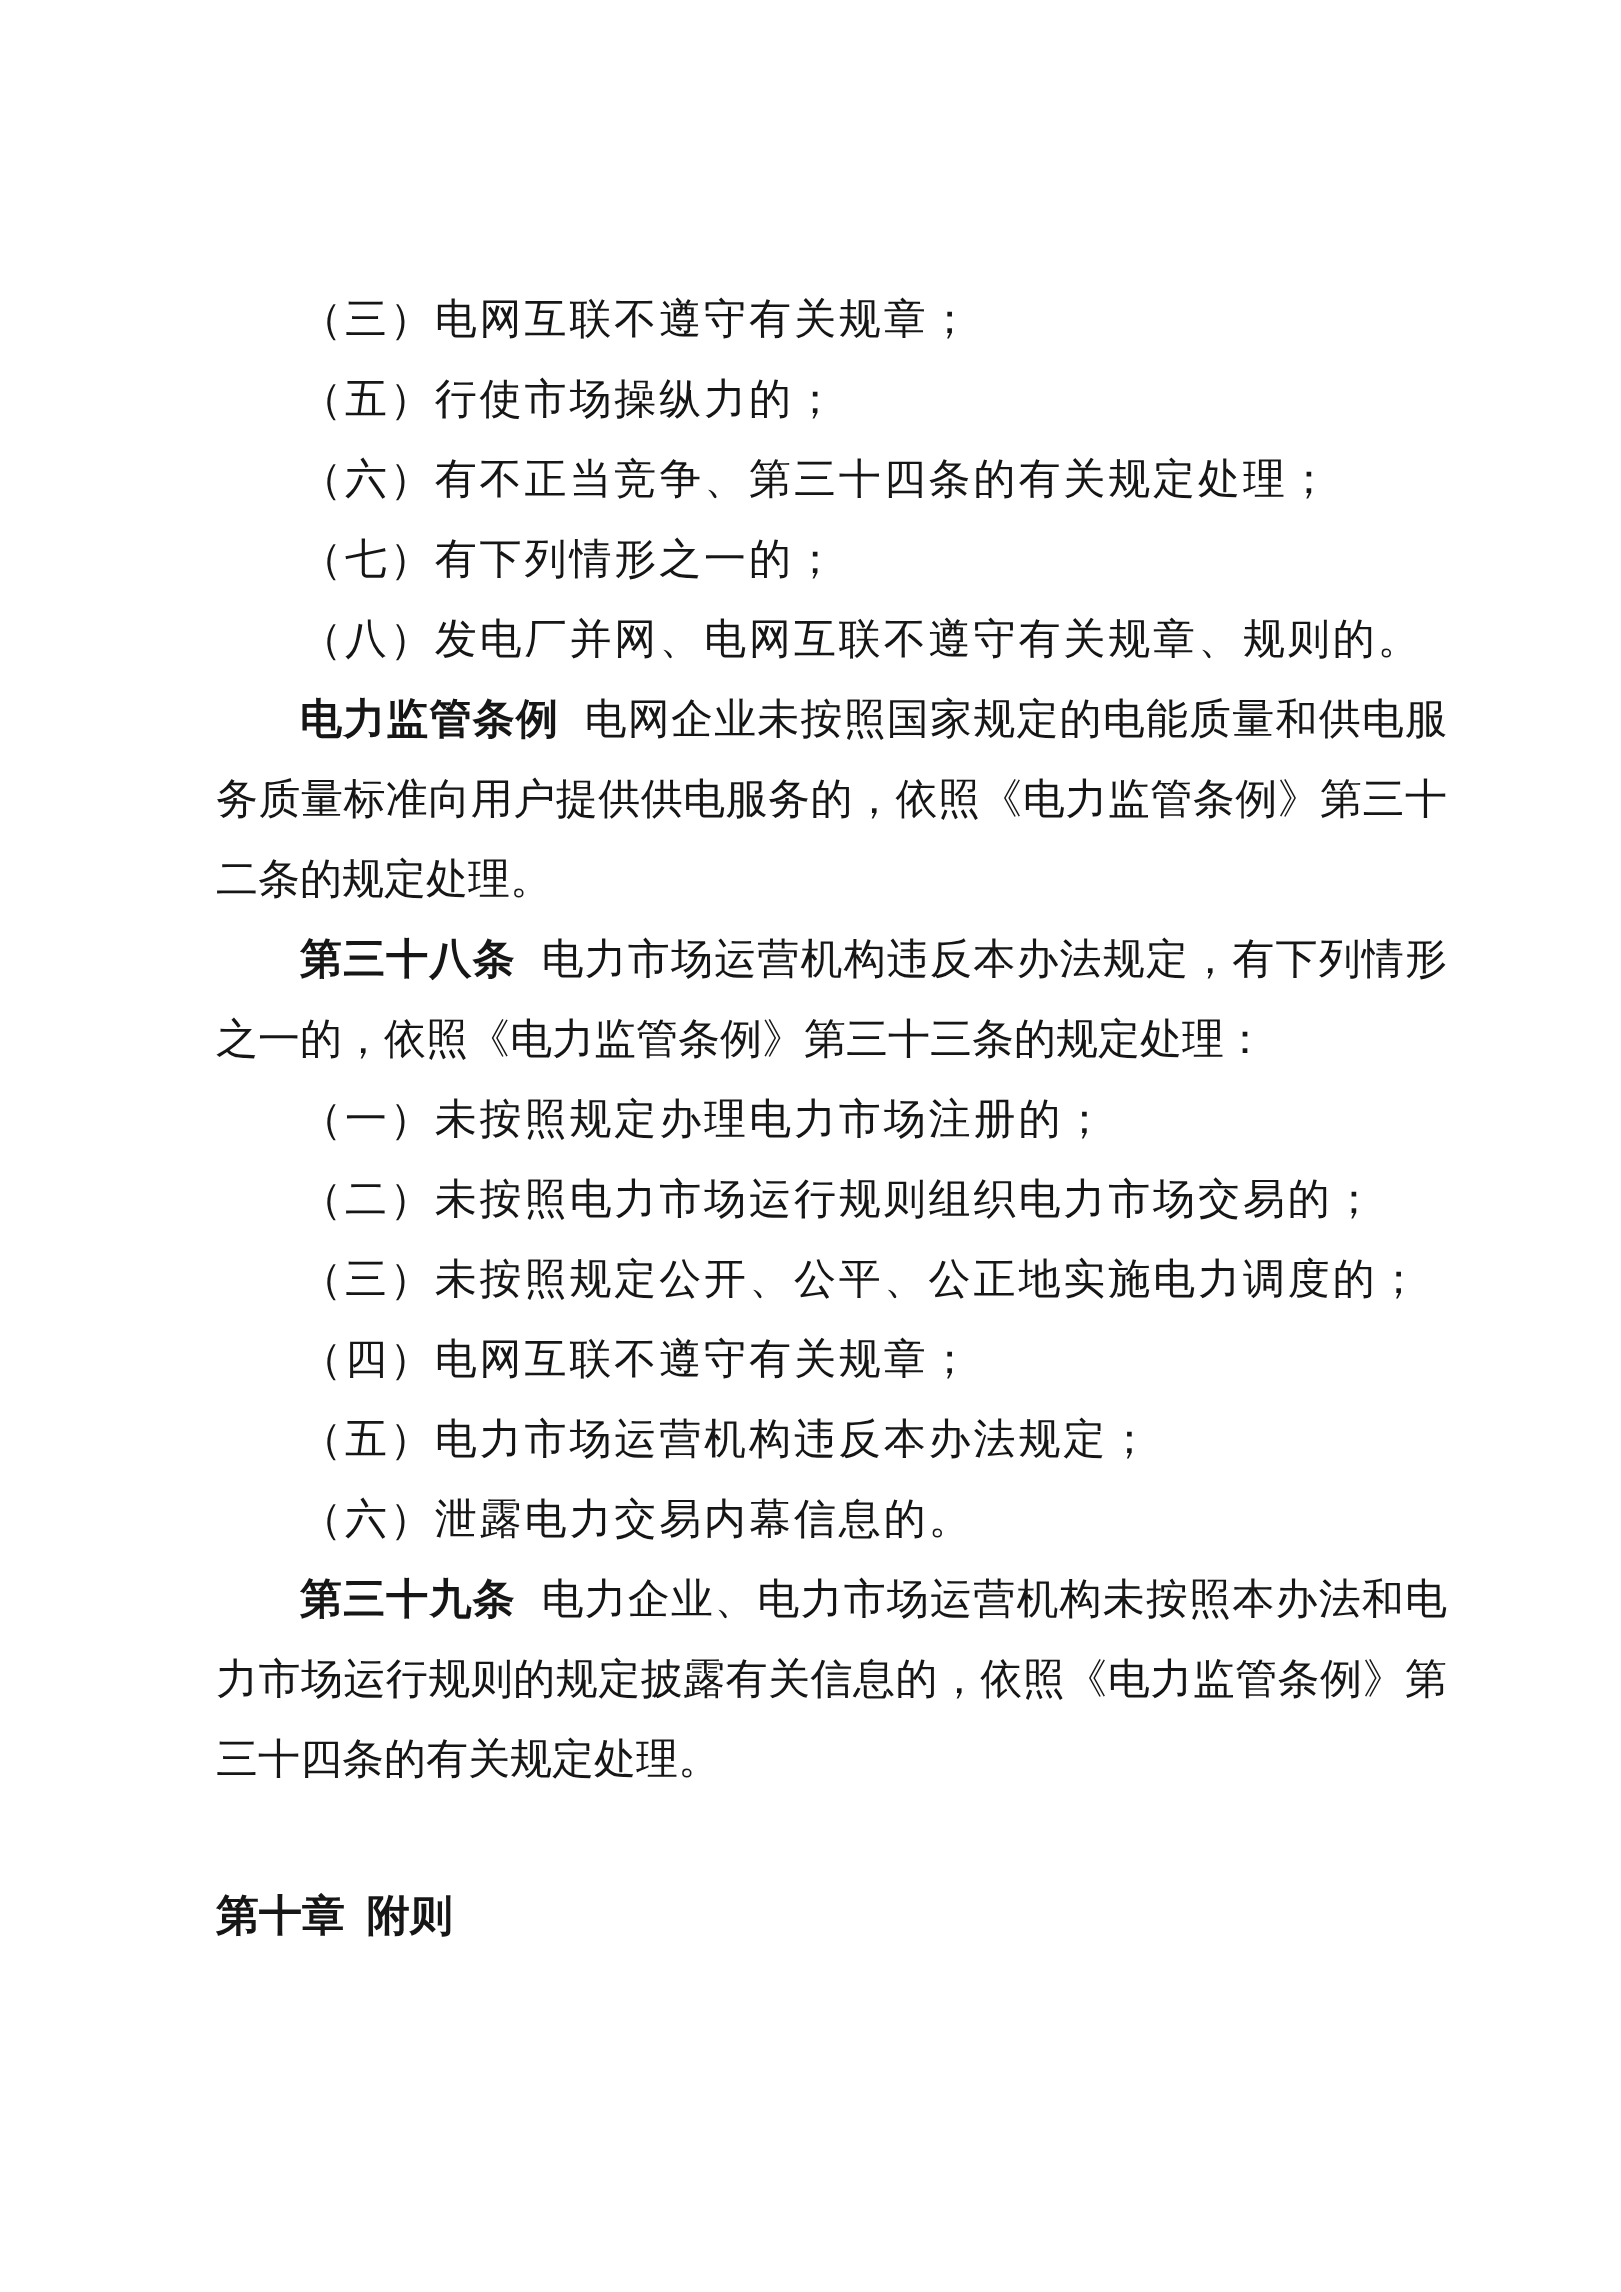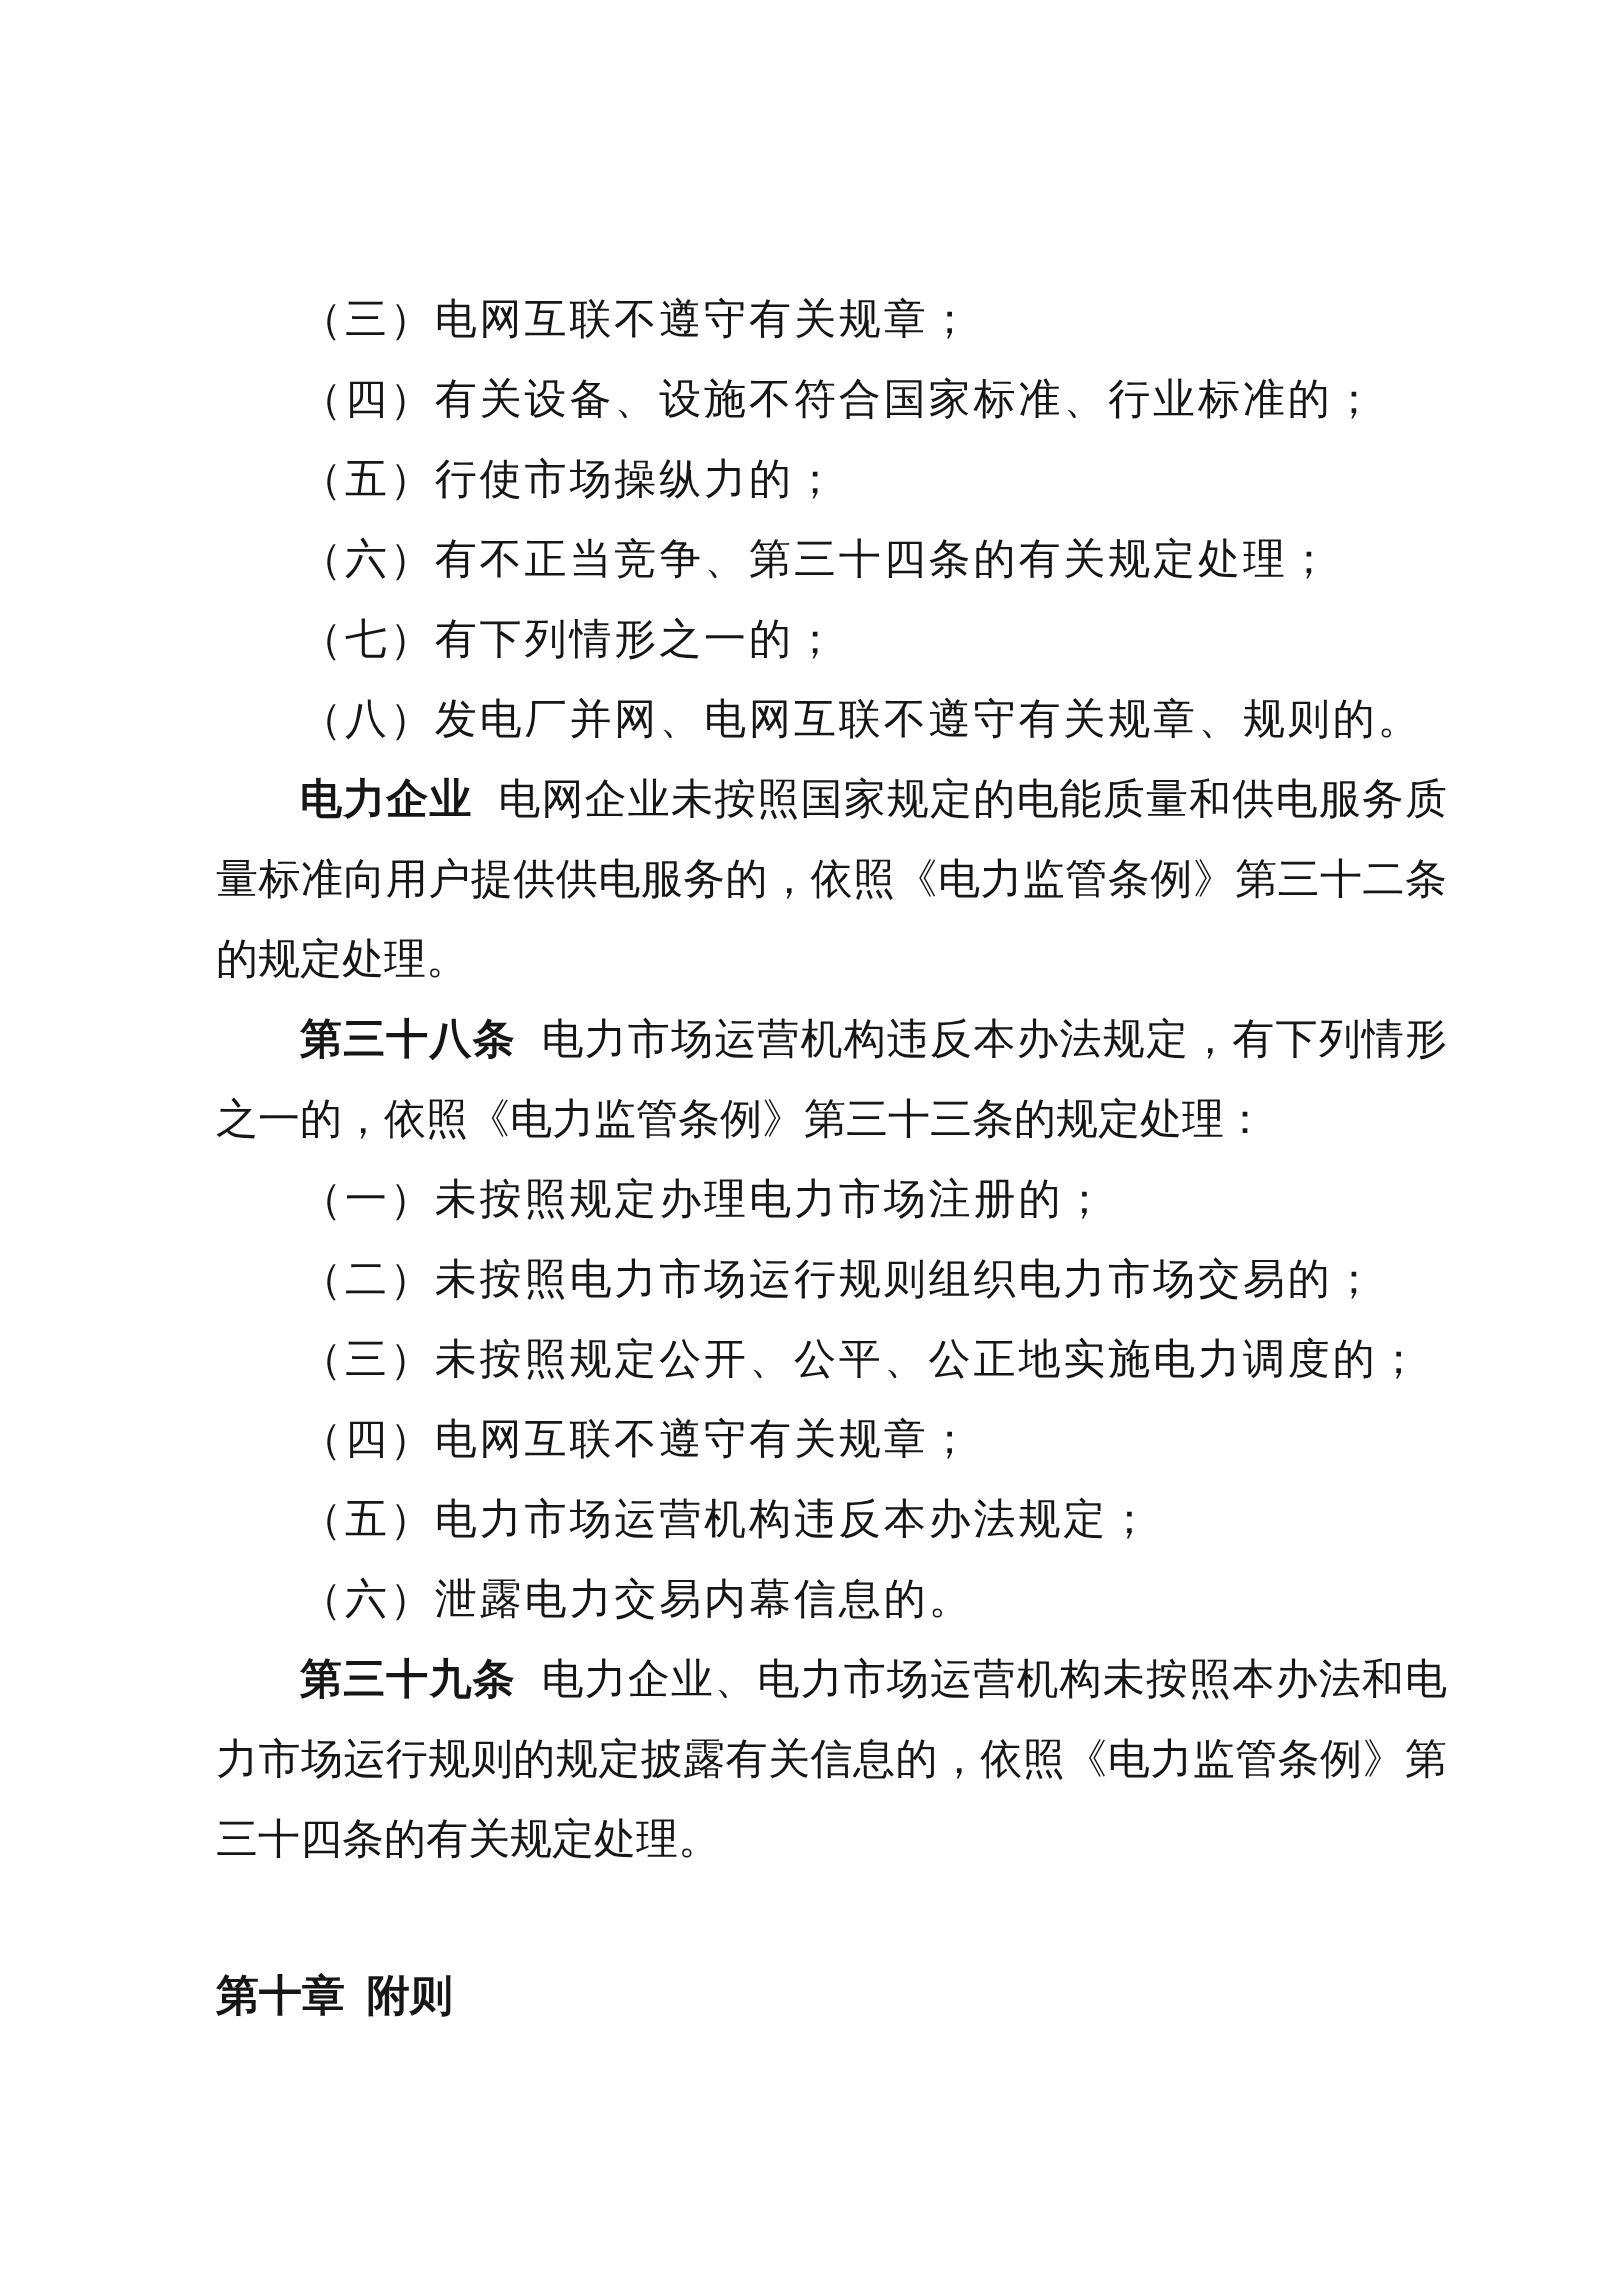--- a/index.html
+++ b/index.html
@@ -44,27 +44,26 @@
     text-indent: 0;
     margin-top: 76px;
     word-spacing: 9.8px;
   }
 </style>
 </head>
 <body>
 
 <div class="doc">
   <p class="line item">（三）电网互联不遵守有关规章；</p>
-  <p class="line item">（四）有关设备、设施不符合国家标准、行业标准的；</p>
   <p class="line item">（五）行使市场操纵力的；</p>
   <p class="line item">（六）有不正当竞争、第三十四条的有关规定处理；</p>
   <p class="line item">（七）有下列情形之一的；</p>
   <p class="line item">（八）发电厂并网、电网互联不遵守有关规章、规则的。</p>
 
-  <p class="line article"><span class="art-num">电力企业</span><span>电网企业未按照国家规定的电能质量和供电服务质量标准向用户提供供电服务的，依照《电力监管条例》第三十二条的规定处理。</span></p>
+  <p class="line article"><span class="art-num">电力监管条例</span><span>电网企业未按照国家规定的电能质量和供电服务质量标准向用户提供供电服务的，依照《电力监管条例》第三十二条的规定处理。</span></p>
 
   <p class="line article"><span class="art-num">第三十八条</span><span>电力市场运营机构违反本办法规定，有下列情形之一的，依照《电力监管条例》第三十三条的规定处理：</span></p>
 
   <p class="line item">（一）未按照规定办理电力市场注册的；</p>
   <p class="line item">（二）未按照电力市场运行规则组织电力市场交易的；</p>
   <p class="line item">（三）未按照规定公开、公平、公正地实施电力调度的；</p>
   <p class="line item">（四）电网互联不遵守有关规章；</p>
   <p class="line item">（五）电力市场运营机构违反本办法规定；</p>
   <p class="line item">（六）泄露电力交易内幕信息的。</p>
 

